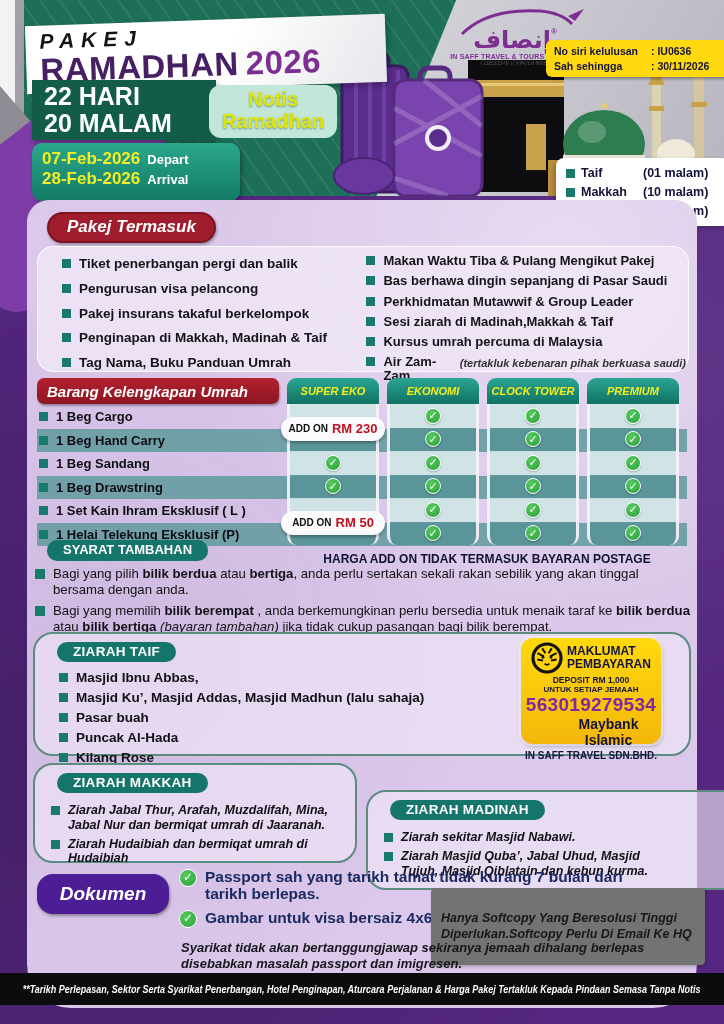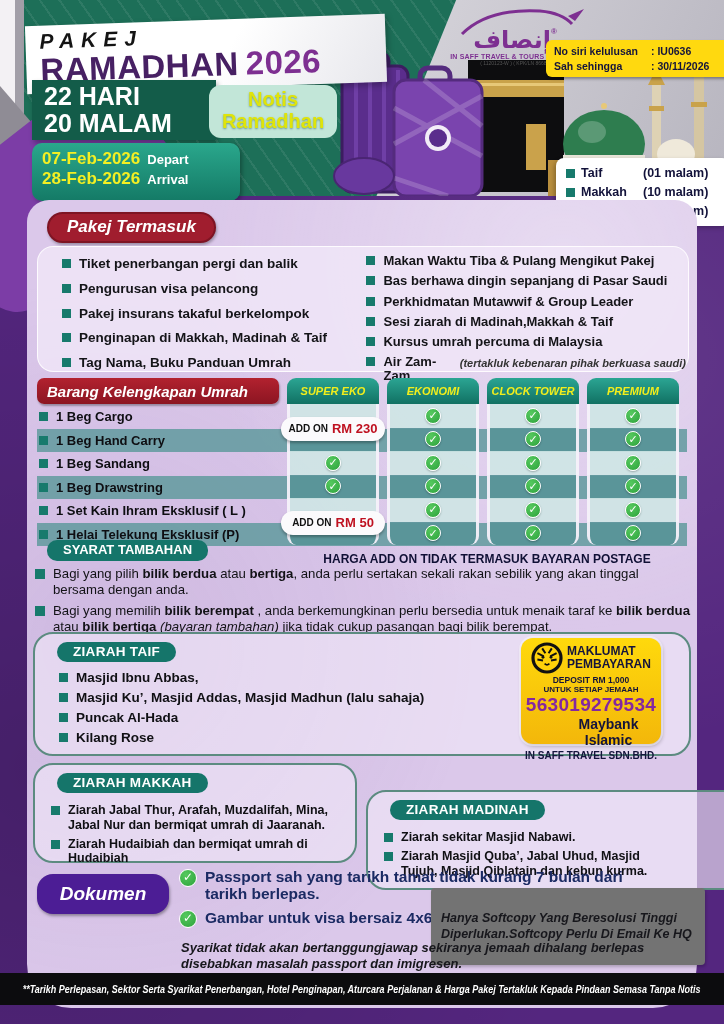--- a/index.html
+++ b/index.html
@@ -126,21 +126,21 @@
   .taif{left:6px;top:432px;width:658px;height:124px;}
   .zpill{position:absolute;left:22px;top:8px;padding:2px 16px 3px;background:#15756a;border-radius:10px;
     color:#fff;font-weight:800;font-size:13.5px;letter-spacing:.3px;}
   .zlist{position:absolute;left:24px;top:36px;list-style:none;margin:0;padding:0;display:flex;
     flex-direction:column;gap:4px;}
   .zlist li{display:flex;gap:8px;font-weight:800;font-size:13.5px;color:#101014;line-height:1.18;
     white-space:pre-line;}
   .zlist .sq{margin-top:3px;}
   .makkah{left:6px;top:563px;width:324px;height:100px;}
   .madinah{left:339px;top:590px;width:378px;height:100px;}
-  .makkah .zlist li,.madinah .zlist li{font-size:12.5px;}
+  .makkah .zlist li,.madinah .zlist li{font-size:12.5px;font-style:italic;}
   .makkah .zlist,.madinah .zlist{left:16px;top:38px;}
 
   .pay{left:494px;top:438px;width:140px;height:106px;background:linear-gradient(#ffd90c,#f3b70a);
     border-radius:12px;box-shadow:0 0 0 2px rgba(255,255,255,.45),1px 2px 4px rgba(0,0,0,.3);
     text-align:center;padding-top:4px;box-sizing:border-box;}
   .pay-top{display:flex;align-items:center;justify-content:center;gap:4px;}
   .tiger{width:32px;height:32px;flex:none;}
   .pay-title{font-weight:800;font-size:12px;line-height:1.05;color:#14143c;text-align:left;}
   .dep1{font-weight:800;font-size:8.5px;color:#14143c;margin-top:1px;}
   .dep2{font-weight:800;font-size:8px;color:#14143c;}
@@ -481,20 +481,21 @@
           <span class="sq"></span>
           <span class="stxt"><span>Bagi yang memilih </span><b>bilik berempat</b><span> , anda berkemungkinan perlu bersedia untuk menaik taraf  ke </span><b>bilik berdua</b><span> atau </span><b>bilik bertiga</b><span> </span><i>(bayaran tambahan)</i><span> jika tidak cukup pasangan bagi bilik berempat.</span></span>
         </li>
       </ul>
 
     <div class="zcard taif">
       <div class="zpill">ZIARAH TAIF</div>
       <ul class="zlist" id="taif-list">
           <li><span class="sq"></span><span class="ztxt">Masjid Ibnu Abbas,</span></li>
           <li><span class="sq"></span><span class="ztxt">Masjid Ku’, Masjid Addas, Masjid Madhun (lalu sahaja)</span></li>
+          <li><span class="sq"></span><span class="ztxt">Pasar buah</span></li>
           <li><span class="sq"></span><span class="ztxt">Puncak Al-Hada</span></li>
           <li><span class="sq"></span><span class="ztxt">Kilang Rose</span></li>
         </ul>
     </div>
 
     <div class="pay">
       <div class="pay-top">
         <svg class="tiger" viewBox="0 0 40 40">
           <circle cx="20" cy="20" r="17.5" fill="#ffd20a" stroke="#111" stroke-width="4"></circle>
           <path d="M8 14 L16 18 M8 22 L15 23 M32 14 L24 18 M32 22 L25 23 M14 8 L18 14 M26 8 L22 14" stroke="#111" stroke-width="2.5" fill="none"></path>

